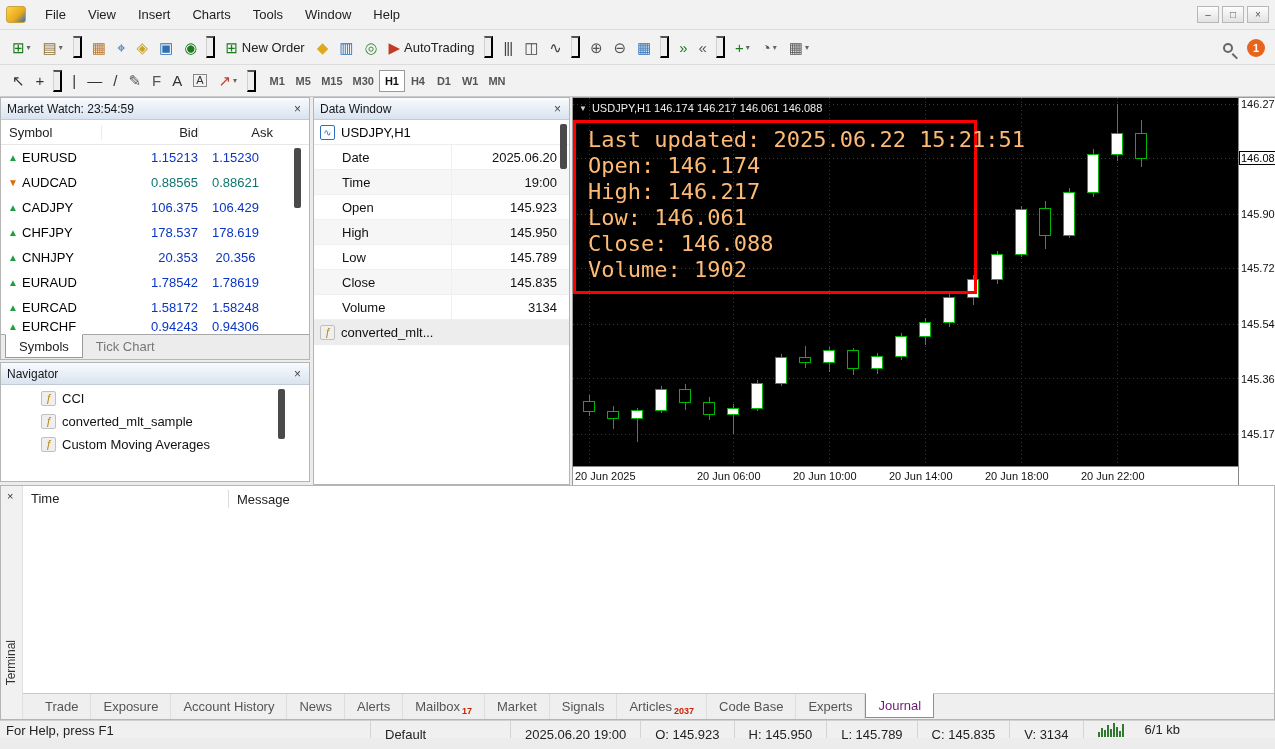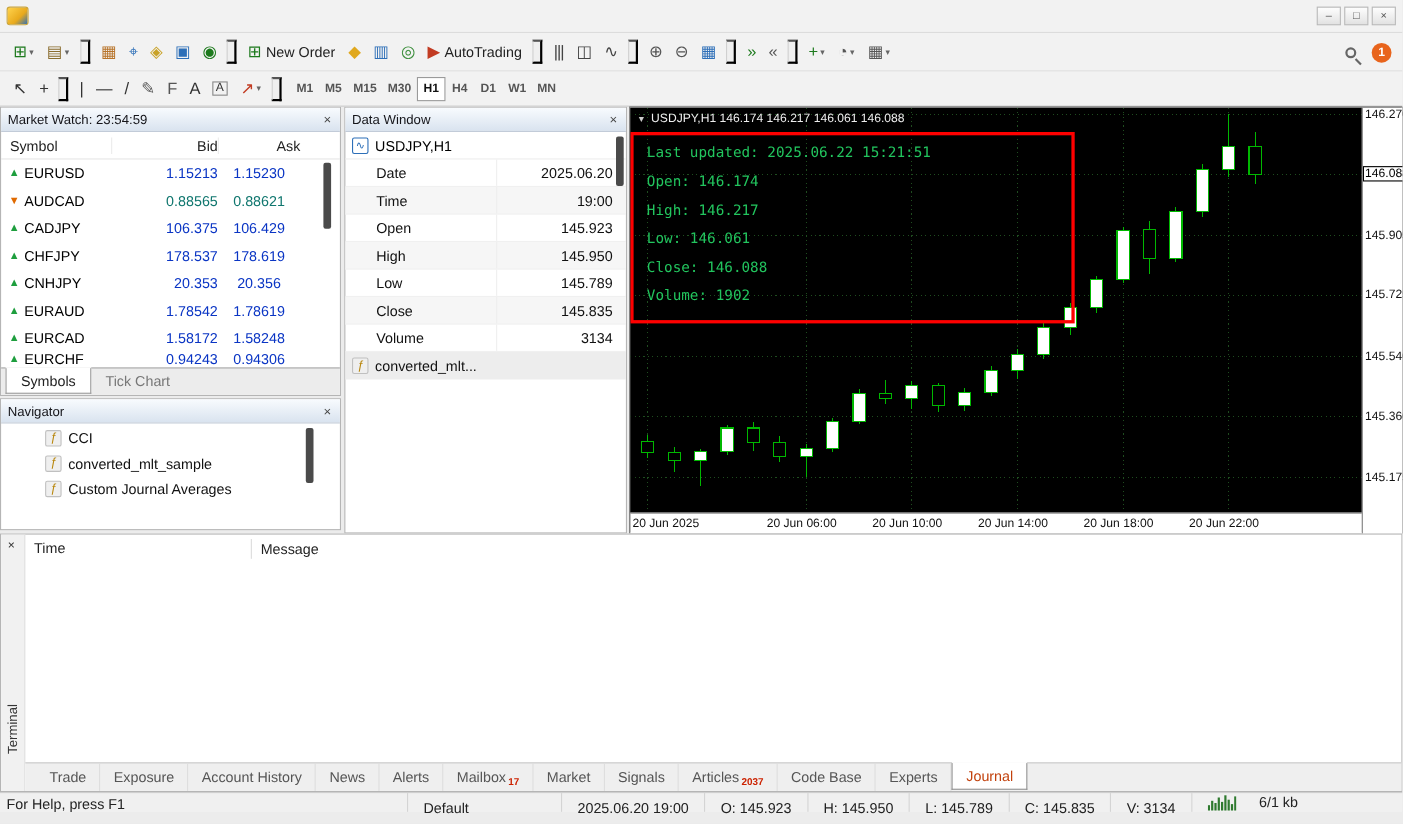--- a/index.html
+++ b/index.html
@@ -87,58 +87,68 @@
   .dw-ind{display:flex;align-items:center;height:25px;padding-left:6px;font-size:13px;background:#ededed;color:#111;}
 
   
   .chart{position:absolute;top:97px;left:572px;width:703px;height:388px;background:#000;border:1px solid #9a9a9a;}
   .plot{position:absolute;left:0;top:0;width:665px;height:368px;overflow:hidden;}
   .plot svg{position:absolute;left:0;top:0;}
   .chart-header{position:absolute;left:6px;top:4px;color:#eee;font-size:11px;display:flex;align-items:center;gap:5px;z-index:3;}
   .chart-header .collapse{font-size:8px;color:#ccc;}
   .annotation{position:absolute;left:0;top:22px;width:404px;height:174px;border:3px solid #f00;
     padding:4px 0 0 12px;z-index:2;}
-  .ann-line{font-family:"DejaVu Sans Mono",monospace;font-size:13px;line-height:26px;color:#22c55e;white-space:nowrap;}
+  .ann-line{font-family:"DejaVu Sans Mono",monospace;font-size:22px;line-height:26px;color:#fdba74;white-space:nowrap;}
   .price-axis{position:absolute;left:665px;top:0;width:37px;height:388px;background:#fff;border-left:1px solid #888;}
   .pa-label{position:absolute;left:2px;font-size:11px;color:#111;}
   .pa-current{position:absolute;left:0;border:1px solid #000;background:#fff;font-size:11px;padding:0 1px;color:#000;z-index:2;}
   .time-axis{position:absolute;left:0;top:368px;width:665px;height:19px;background:#fff;border-top:1px solid #888;}
   .ta-label{position:absolute;top:3px;font-size:11px;color:#111;white-space:nowrap;}
 
   
   .terminal{position:absolute;top:485px;left:0;width:1275px;height:235px;background:#fff;border:1px solid #b5b5b5;}
   .t-strip{position:absolute;left:0;top:0;width:22px;height:100%;background:#f1f1f1;border-right:1px solid #e0e0e0;}
   .t-close{position:absolute;left:6px;top:4px;font-size:11px;color:#333;}
   .t-vlabel{position:absolute;left:3px;bottom:34px;writing-mode:vertical-rl;transform:rotate(180deg);
     font-size:12px;color:#333;}
   .t-head{position:absolute;left:22px;top:0;right:0;height:26px;display:flex;align-items:center;font-size:13px;color:#222;}
   .t-col-time{width:206px;padding-left:8px;border-right:1px solid #dcdcdc;height:18px;line-height:18px;}
   .t-col-msg{padding-left:8px;}
   .t-tabs{position:absolute;left:22px;right:0;bottom:0;height:26px;background:#efefef;border-top:1px solid #c9c9c9;
     display:flex;align-items:flex-start;padding-left:10px;margin-top:36px;}
   .ttab{padding:0 12px;height:25px;line-height:24px;font-size:13px;color:#555;border-right:1px solid #dedede;display:flex;align-items:center;}
-  .ttab.active{background:#fff;border:1px solid #8f8f8f;border-top-color:#fff;margin-top:-1px;color:#c2410c;align-items:center;}
+  .ttab.active{background:#fff;border:1px solid #8f8f8f;border-top-color:#fff;margin-top:-1px;color:#701a75;align-items:center;}
   .tbadge{color:#cc2200;font-size:9px;font-weight:bold;margin-left:2px;position:relative;top:4px;}
   .tbadge:empty{display:none;}
 
   
   .statusbar{position:absolute;top:720px;left:0;width:100%;height:18px;background:#f0f0f0;
     border-top:1px solid #cfcfcf;display:flex;align-items:flex-end;font-size:13px;color:#222;}
   .sb-help{width:370px;padding-left:6px;}
   .sb-seg{height:100%;line-height:28px;border-left:1px solid #d4d4d4;padding:0 14px;white-space:nowrap;}
   .sb-profile{width:140px;}
   .sb-traffic{display:flex;align-items:center;gap:21px;}
 </style>
 </head>
 <body>
 
 <div class="app">
 
   <header class="menubar">
     <span class="app-icon"></span>
+    <nav class="menus">
+
+    <span class="menu-item">File</span>
+        <span class="menu-item">View</span>
+        <span class="menu-item">Insert</span>
+        <span class="menu-item">Charts</span>
+        <span class="menu-item">Tools</span>
+        <span class="menu-item">Window</span>
+        <span class="menu-item">Help</span>
+      </nav>
     <div class="win-controls">
       <span class="wbtn">–</span>
       <span class="wbtn">□</span>
       <span class="wbtn">×</span>
     </div>
   </header>
 
   <div class="toolbar toolbar1">
 
     <div class="toolbar-right">
@@ -392,21 +402,21 @@
     <div class="nav-item">
           <span class="f-icon">ƒ</span>
           <span>CCI</span>
         </div>
         <div class="nav-item">
           <span class="f-icon">ƒ</span>
           <span>converted_mlt_sample</span>
         </div>
         <div class="nav-item">
           <span class="f-icon">ƒ</span>
-          <span>Custom Journal Averages</span>
+          <span>Custom Moving Averages</span>
         </div>
       </div>
     <div class="vscroll" style="right:24px;top:26px;height:50px;"></div>
   </section>
 
   <section class="panel data-window">
     <div class="phead">
       <span>Data Window</span>
       <span class="pclose">×</span>
     </div>

